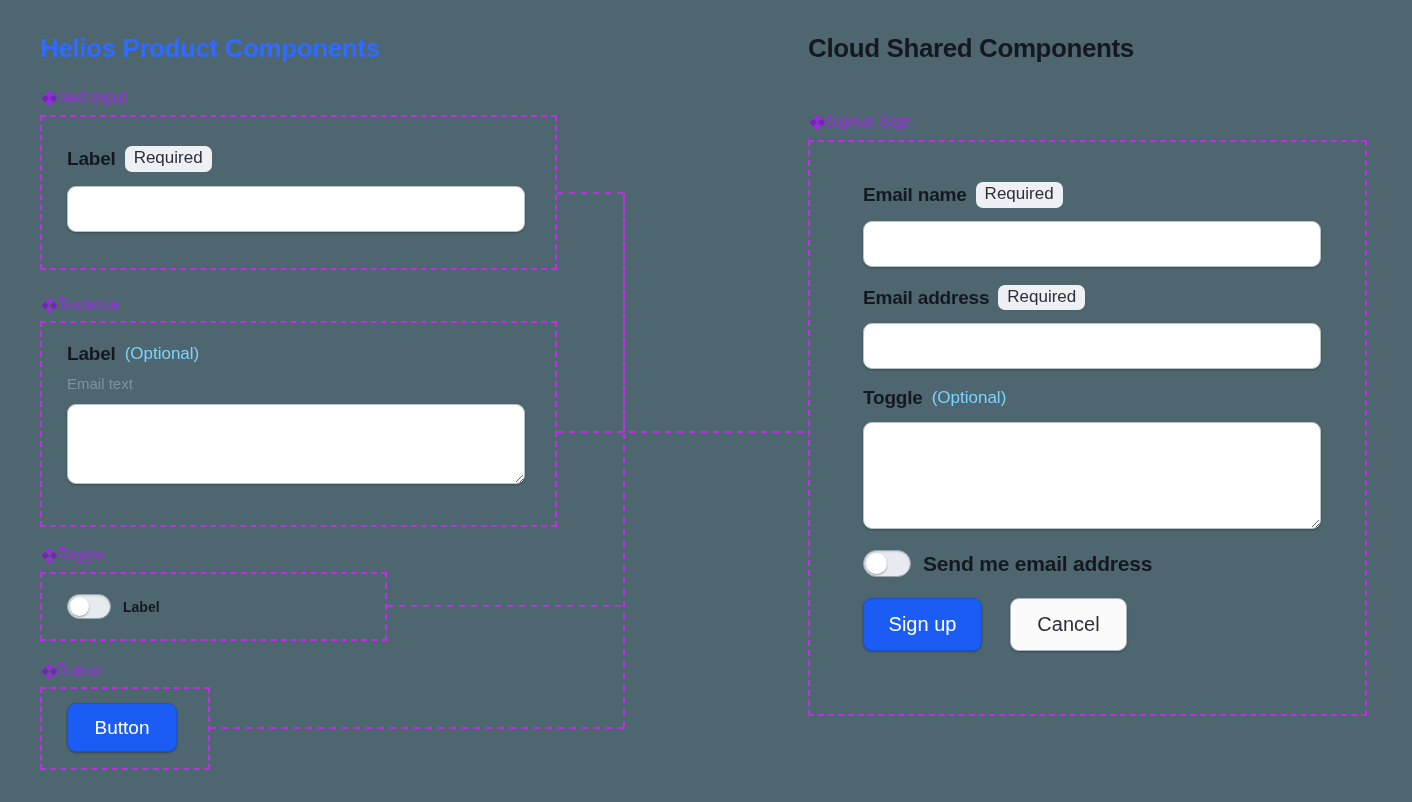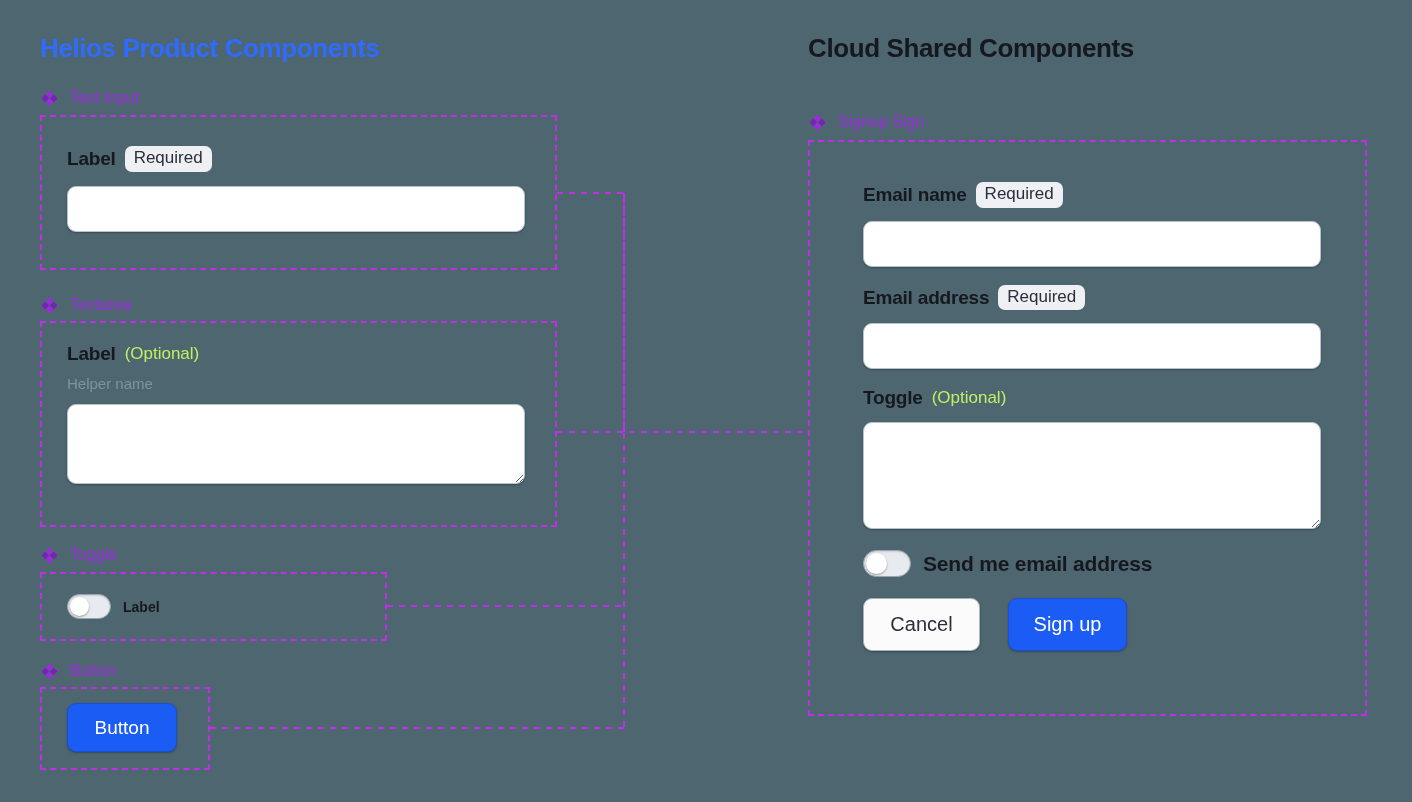--- a/index.html
+++ b/index.html
@@ -49,21 +49,21 @@
     left: 808px;
     top: 33px;
     color: #15181f;
   }
 
   
   .section-tag {
     position: absolute;
     display: flex;
     align-items: center;
-    gap: 13px;
+    gap: 0;
     color: #9b2ae0;
     font-size: 16px;
     font-weight: 400;
     white-space: nowrap;
     z-index: 3;
   }
   .diamond-icon {
     width: 15px;
     height: 15px;
     flex: 0 0 15px;
@@ -97,21 +97,21 @@
     color: #2a2f3a;
     font-size: 17px;
     font-weight: 400;
     border-radius: 7px;
     padding: 3px 9px 4px 9px;
     line-height: 1.1;
   }
   .optional-note {
     font-size: 17px;
     font-weight: 400;
-    color: #bef264;
+    color: #7dd3fc;
   }
   .helper-text {
     font-size: 15px;
     color: #7e949c;
     margin-top: 10px;
   }
 
   .text-input {
     display: block;
     width: 100%;
@@ -268,21 +268,21 @@
       </g>
     </svg>
     <span>Textarea</span>
   </div>
   <div class="dashed-box" style="left:40px; top:321px; width:517px; height:206px;"></div>
   <div class="abs" style="left:67px; top:343px; width:458px; z-index:3;">
     <div class="field-label-row">
       <span class="field-label">Label</span>
       <span class="optional-note">(Optional)</span>
     </div>
-    <div class="helper-text">Helper name</div>
+    <div class="helper-text">Email text</div>
     <textarea class="text-area" style="margin-top: 12px; height: 80px;"></textarea>
   </div>
 
   <div class="section-tag" style="left:42px; top:546px;">
     <svg class="diamond-icon" viewBox="0 0 16 16">
       <g transform="rotate(45 8 8)">
         <rect x="2" y="2" width="5.6" height="5.6" fill="#9b2ae0"></rect>
         <rect x="8.4" y="2" width="5.6" height="5.6" fill="#7a1ec0"></rect>
         <rect x="2" y="8.4" width="5.6" height="5.6" fill="#7a1ec0"></rect>
         <rect x="8.4" y="8.4" width="5.6" height="5.6" fill="#9b2ae0"></rect>
@@ -349,18 +349,18 @@
     <textarea class="text-area" style="margin-top: 13px; height: 107px;"></textarea>
 
     <div class="toggle-row" style="margin-top:21px;">
       <div class="toggle-switch" style="width:48px; height:27px; flex:0 0 48px; border-radius:14px;">
         <div class="toggle-knob" style="width:21px; height:21px;"></div>
       </div>
       <span class="toggle-label-large">Send me email address</span>
     </div>
 
     <div style="margin-top:21px; display:flex; align-items:center; gap:28px;">
+      <button class="btn btn-primary" style="width:119px; height:53px; font-size:20px;">Sign up</button>
       <button class="btn btn-secondary" style="width:117px; height:53px; font-size:20px;">Cancel</button>
-      <button class="btn btn-primary" style="width:119px; height:53px; font-size:20px;">Sign up</button>
     </div>
   </div>
 
 </div>
 
 </body></html>

